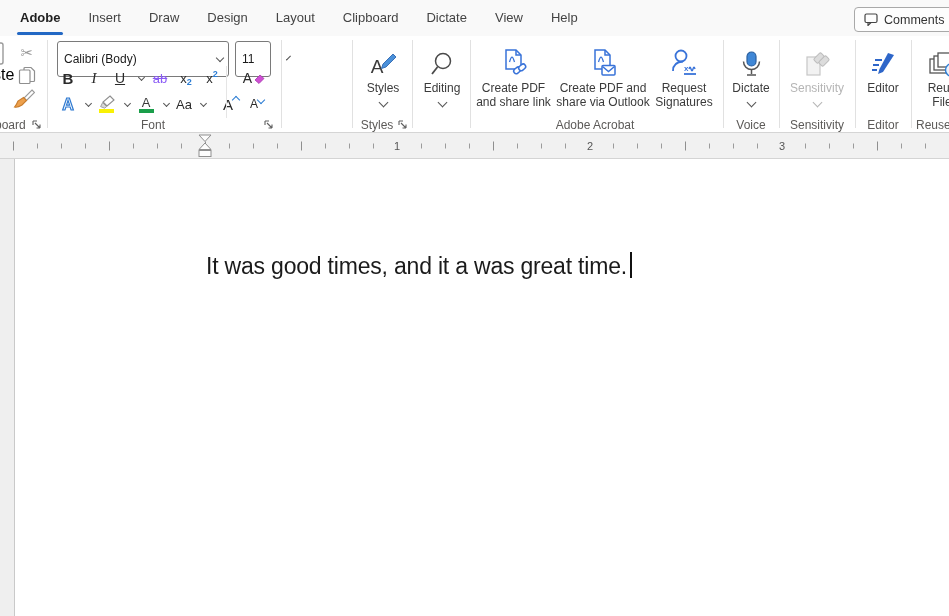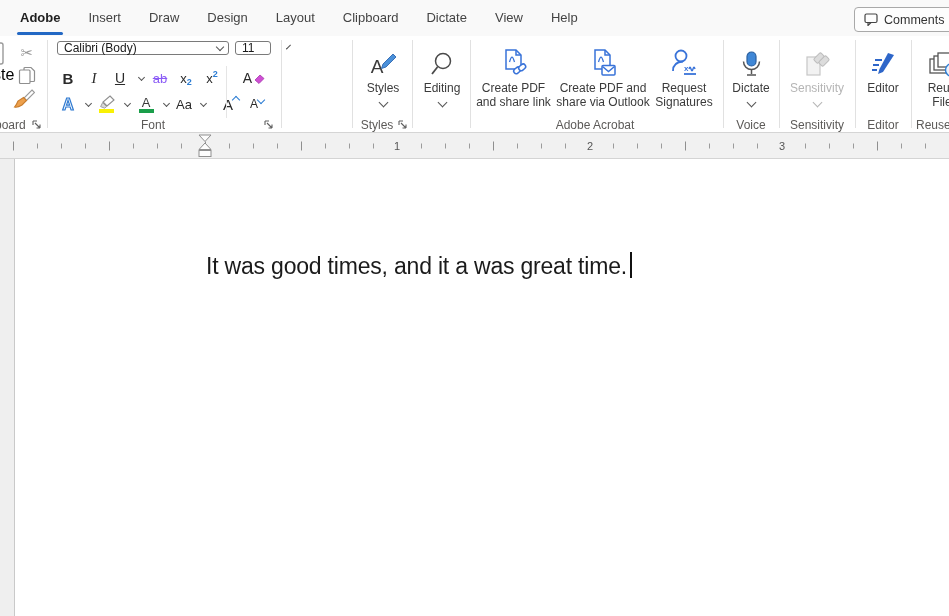--- a/index.html
+++ b/index.html
@@ -25,21 +25,21 @@
   .bigbtn .iconbox{height:34px;display:flex;align-items:flex-end;justify-content:center;margin-top:4px;}
   .bigbtn .blabel{font-size:12px;color:#3b3b3b;line-height:14px;margin-top:3px;text-align:center;white-space:nowrap;}
   .bigbtn .blabel2{font-size:12px;color:#3b3b3b;line-height:14px;text-align:center;white-space:nowrap;}
   .chev{display:inline-block;width:6px;height:6px;border-right:1.4px solid #555;border-bottom:1.4px solid #555;transform:rotate(45deg);margin-top:4px;}
   .chev.sm{width:4px;height:4px;border-width:1.2px;margin:0 0 2px 2px;}
   .chev.gray{border-color:#b5b5b5;}
   
   .paste-btn{position:absolute;left:-26px;top:4px;width:40px;height:76px;display:flex;flex-direction:column;align-items:center;}
   .smallbtn{position:absolute;width:24px;height:22px;display:flex;align-items:center;justify-content:center;}
   
-  .combo{position:absolute;top:5px;height:14px;border:1px solid #7a7a7a;border-radius:3px;background:#fff;
+  .combo{position:absolute;top:5px;height:36px;border:1px solid #7a7a7a;border-radius:3px;background:#fff;
     display:flex;align-items:center;box-sizing:border-box;font-size:12px;color:#1a1a1a;padding-left:6px;gap:34px;}
   .combo .chev{margin-left:auto;margin-right:5px;margin-top:-2px;width:5px;height:5px;}
   .fmtrow{position:absolute;left:55px;display:flex;align-items:center;height:24px;}
   .fmtbtn{width:26px;height:24px;display:flex;align-items:center;justify-content:center;font-size:14px;color:#2a2a2a;position:relative;}
   .subdiv{position:absolute;left:226px;top:30px;width:1px;height:52px;background:#e5e5e5;}
   .b-bold{font-weight:700;font-size:15px;}
   .b-italic{font-family:"Liberation Serif",serif;font-style:italic;font-size:15px;}
   .b-under{text-decoration:underline;font-size:14px;}
   .b-strike{text-decoration:line-through;font-size:13px;color:#8b5cf6;}
   .scriptmark{font-size:9px;color:#2b7cd3;font-weight:600;}

